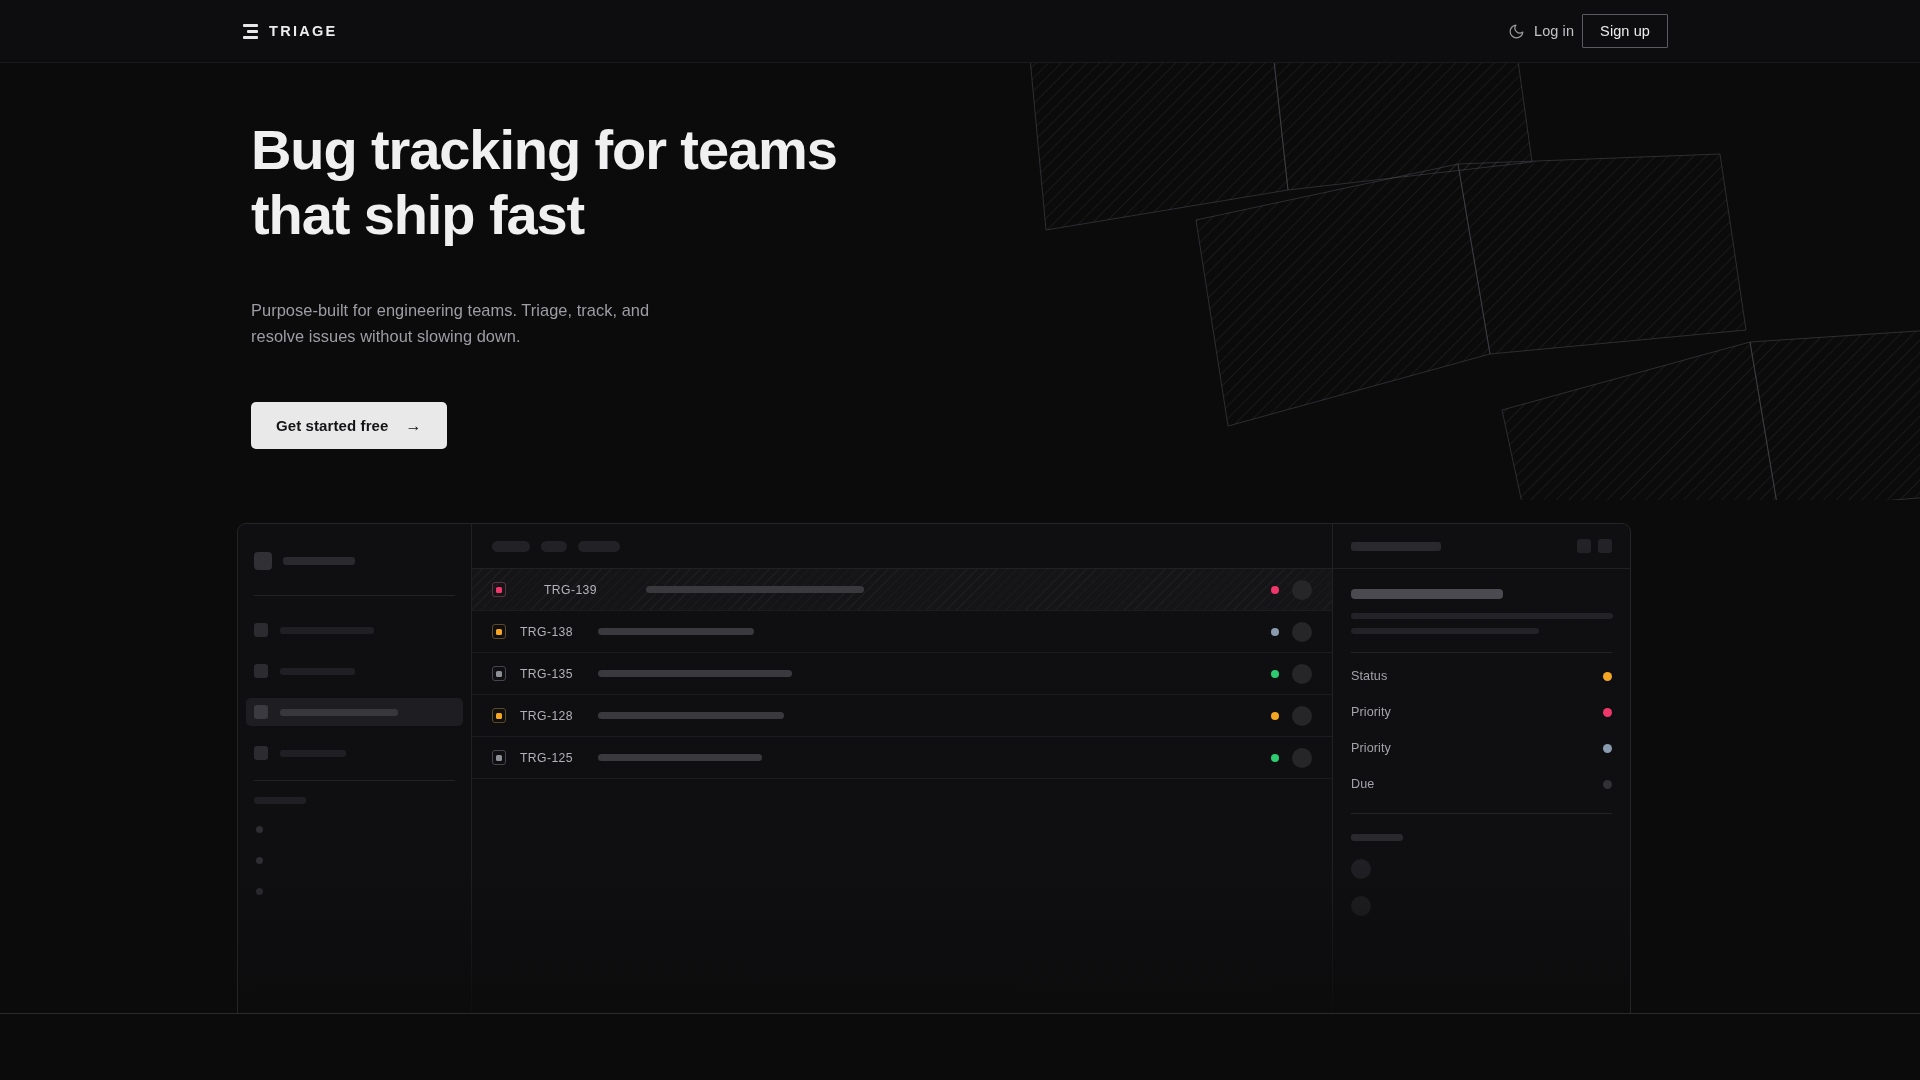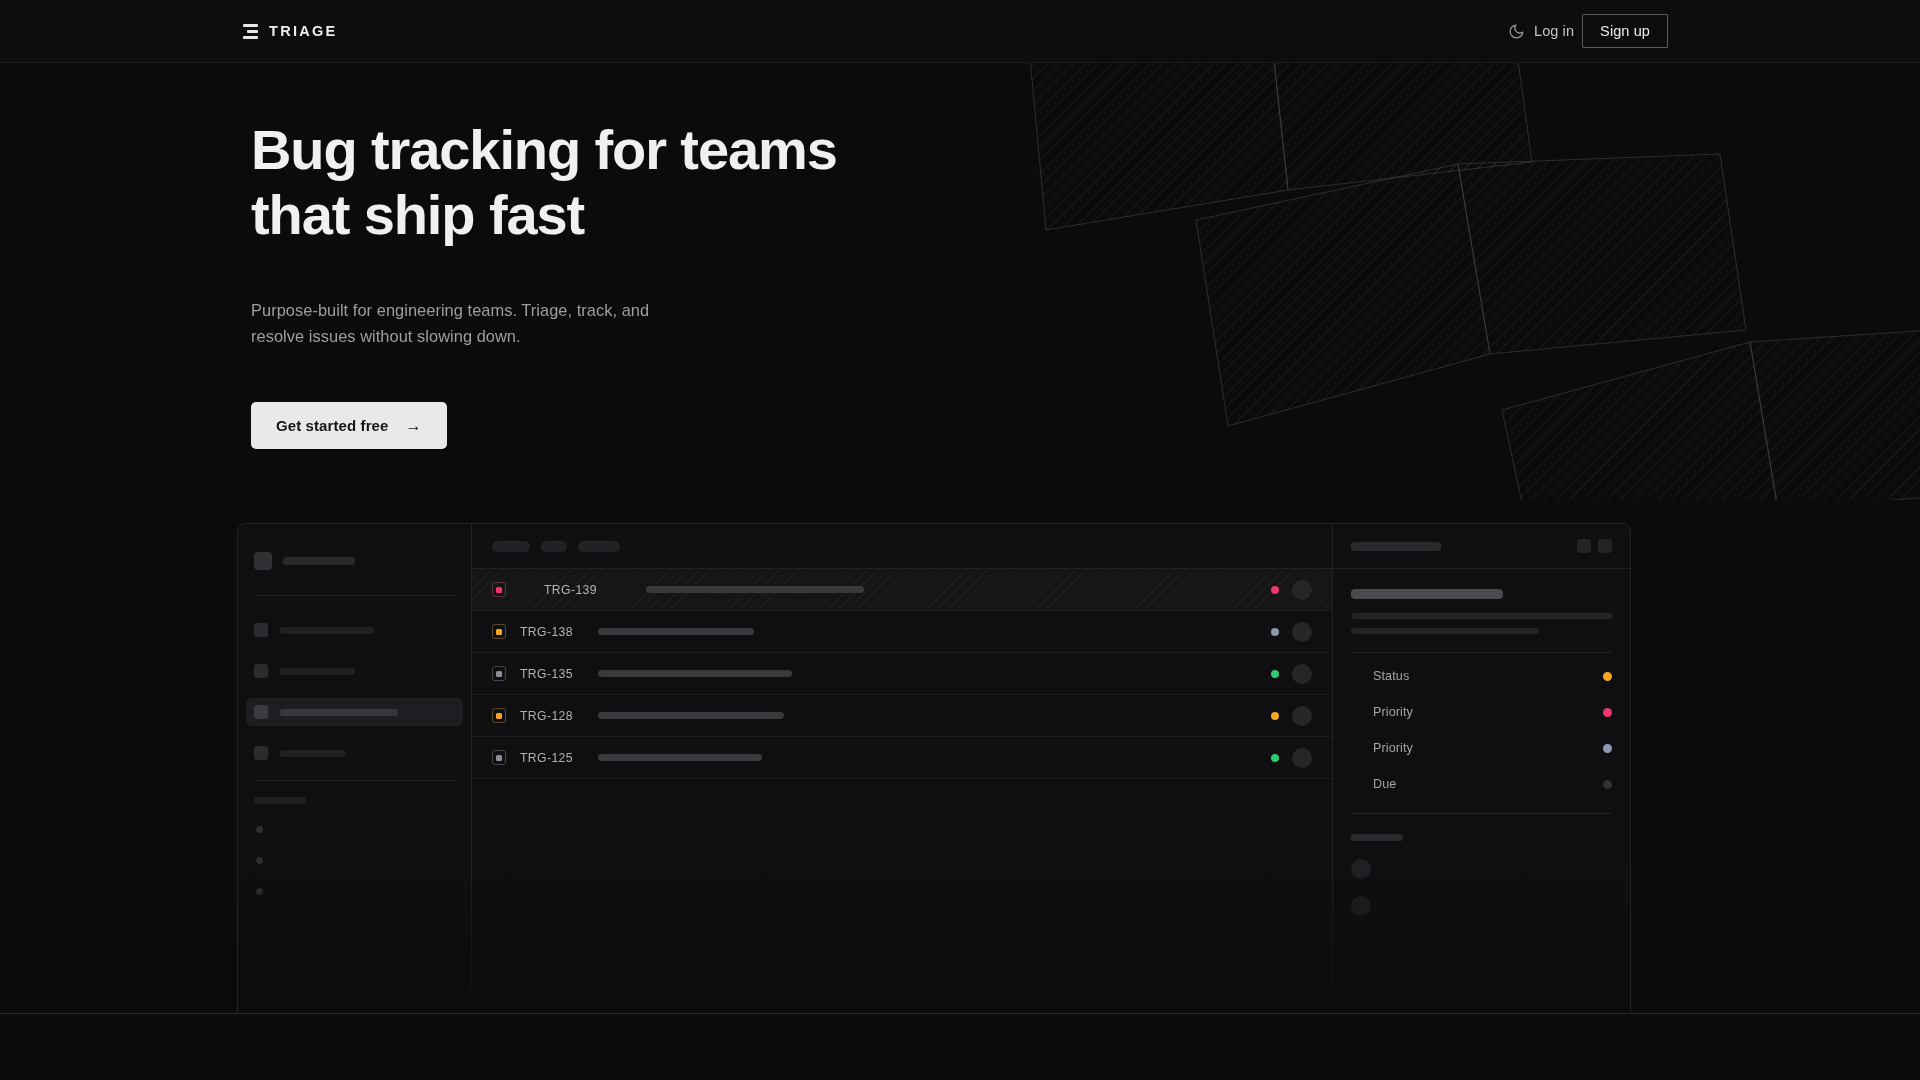--- a/index.html
+++ b/index.html
@@ -147,21 +147,20 @@
   .detail-head .sk { height:9px; width:90px; }
   .head-btns { margin-left:auto; display:flex; gap:7px; }
   .head-btn { width:14px; height:14px; background:#232327; border-radius:3px; }
   .detail-body { padding:20px 18px 0; }
   .d-title { height:10px; width:152px; background:#4a4a50; border-radius:4px; }
   .d-line { height:6px; background:#232327; border-radius:3px; margin-top:9px; }
   .d-rule { height:1px; background:#232327; margin:18px 0 16px; }
   .meta {
     display:flex; align-items:center; justify-content:space-between;
     margin-bottom:22px;
-    margin-left:22px;
   }
   .meta-label { color:#a3a3a9; font-size:12.6px; letter-spacing:.1px; }
   .meta-dot { width:9px; height:9px; border-radius:50%; }
   .d-foot-rule { height:1px; background:#232327; margin:0 0 20px; }
   .foot-sk { height:7px; width:52px; background:#2a2a2e; border-radius:3px; margin-bottom:18px; }
   .foot-av { width:20px; height:20px; border-radius:50%; background:#202024; margin-bottom:17px; }
 
   
   .foot-rule {
     position:absolute; left:0; top:1013px; width:1920px; height:1px;

